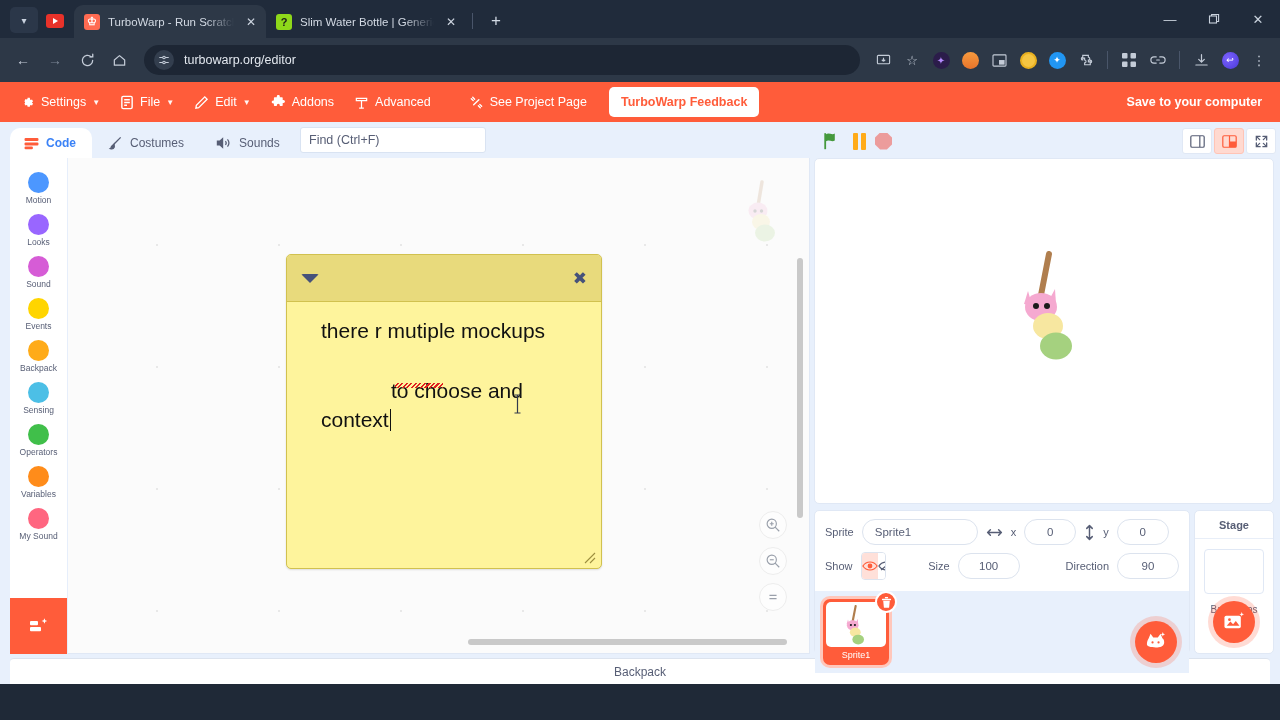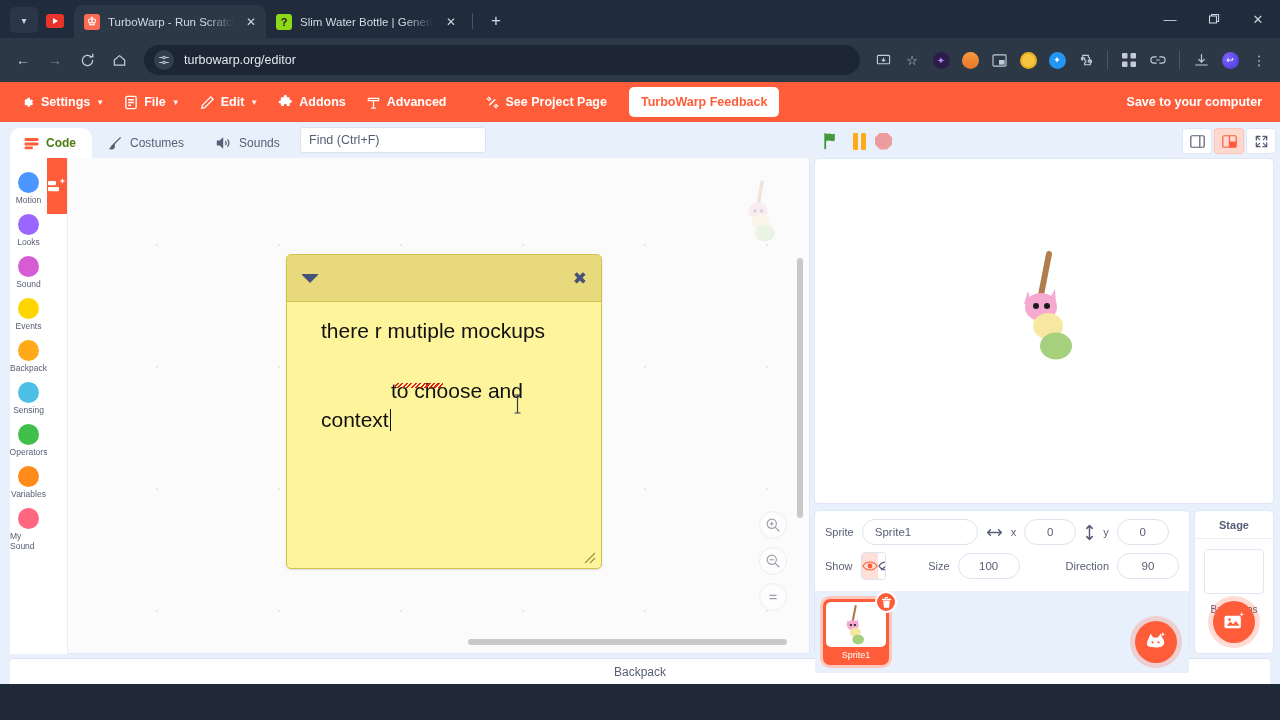--- a/index.html
+++ b/index.html
@@ -94,21 +94,21 @@
   .ext-dot { width: 17px; height: 17px; border-radius: 50%; }
   .tb-sep { width: 1px; height: 18px; background: #4a566a; margin: 0 5px; }
 
   
   .tw-menubar {
     height: 40px; background: #ff5c3a;
     display: flex; align-items: center; padding: 0 10px; gap: 0;
   }
   .mb-item {
     display: flex; align-items: center; gap: 6px; height: 30px;
-    padding: 0 10px; color: #fff; font-size: 12.5px; font-weight: bold;
+    padding: 0 10px; color: #fff; font-size: 12.5px; font-weight: normal;
     border-radius: 4px; white-space: nowrap;
   }
   .mb-caret { font-size: 8px; opacity: .95; }
   .project-input {
     width: 178px; height: 28px; background: #ff7a5e; border: none; border-radius: 4px;
     margin-left: 14px; padding: 0 10px; color: #ffd6cb; font-size: 12.5px; font-weight: bold;
     font-family: "Liberation Sans", sans-serif;
   }
   .project-input::placeholder { color: #ffd6cb; }
   .mb-feedback {
@@ -123,21 +123,21 @@
   .gui { height: 562px; background: #e8f0fc; display: flex; flex-direction: column; }
   .gui-top {
     height: 36px; display: flex; align-items: flex-end;
     padding-left: 10px; position: relative;
   }
   .etab {
     height: 30px; display: flex; align-items: center; gap: 7px;
     padding: 0 16px 0 14px; border-radius: 10px 10px 0 0;
     font-size: 12px; color: #575e75; background: #e8f0fc; margin-right: 2px;
   }
-  .etab.active { background: #fff; color: #4d7c0f; font-weight: bold; text-align: right; }
+  .etab.active { background: #fff; color: #3b82f6; font-weight: bold; text-align: right; }
   .etab .eico { display: flex; align-items: center; }
   .find-box {
     position: absolute; left: 300px; top: 5px; width: 186px; height: 26px;
     background: #fff; border: 1px solid #d9e3f2; border-radius: 3px;
     padding: 0 8px; font-size: 12.5px; color: #575e75;
     font-family: "Liberation Sans", sans-serif;
   }
   .find-box::placeholder { color: #575e75; }
 
   .stage-ctl {
@@ -154,21 +154,21 @@
     width: 30px; height: 26px; background: #fff; border: 1px solid #e0e8f5;
     display: flex; align-items: center; justify-content: center; border-radius: 3px;
   }
   .lbtn.sel { background: #ffd9d0; border-color: #ffc4b6; }
 
   .gui-main { flex: 1; display: flex; gap: 0; padding: 0 0 0 0; min-height: 0; }
 
   
   .palette-col {
     width: 58px; background: #fff; border-right: 1px solid #e6eefb;
-    display: flex; flex-direction: row; margin-left: 10px;
+    display: flex; flex-direction: column; margin-left: 10px;
     border-radius: 0; position: relative;
   }
   .cat-list { flex: 1; padding-top: 10px; overflow: hidden; }
   .cat {
     display: flex; flex-direction: column; align-items: center; gap: 2px;
     padding: 4px 0 5px;
   }
   .cat .dot { width: 21px; height: 21px; border-radius: 50%; }
   .cat .lbl { font-size: 8.5px; color: #575e75; }
   .ext-btn {

